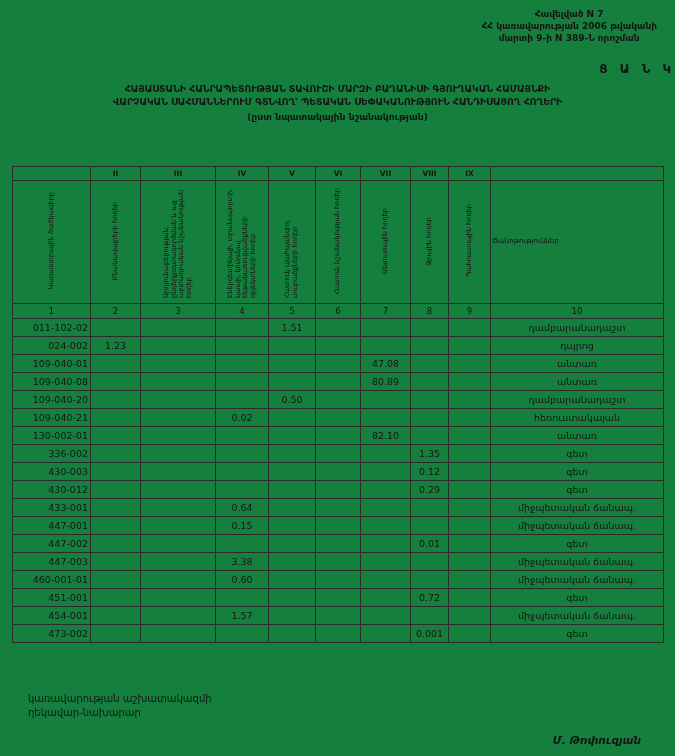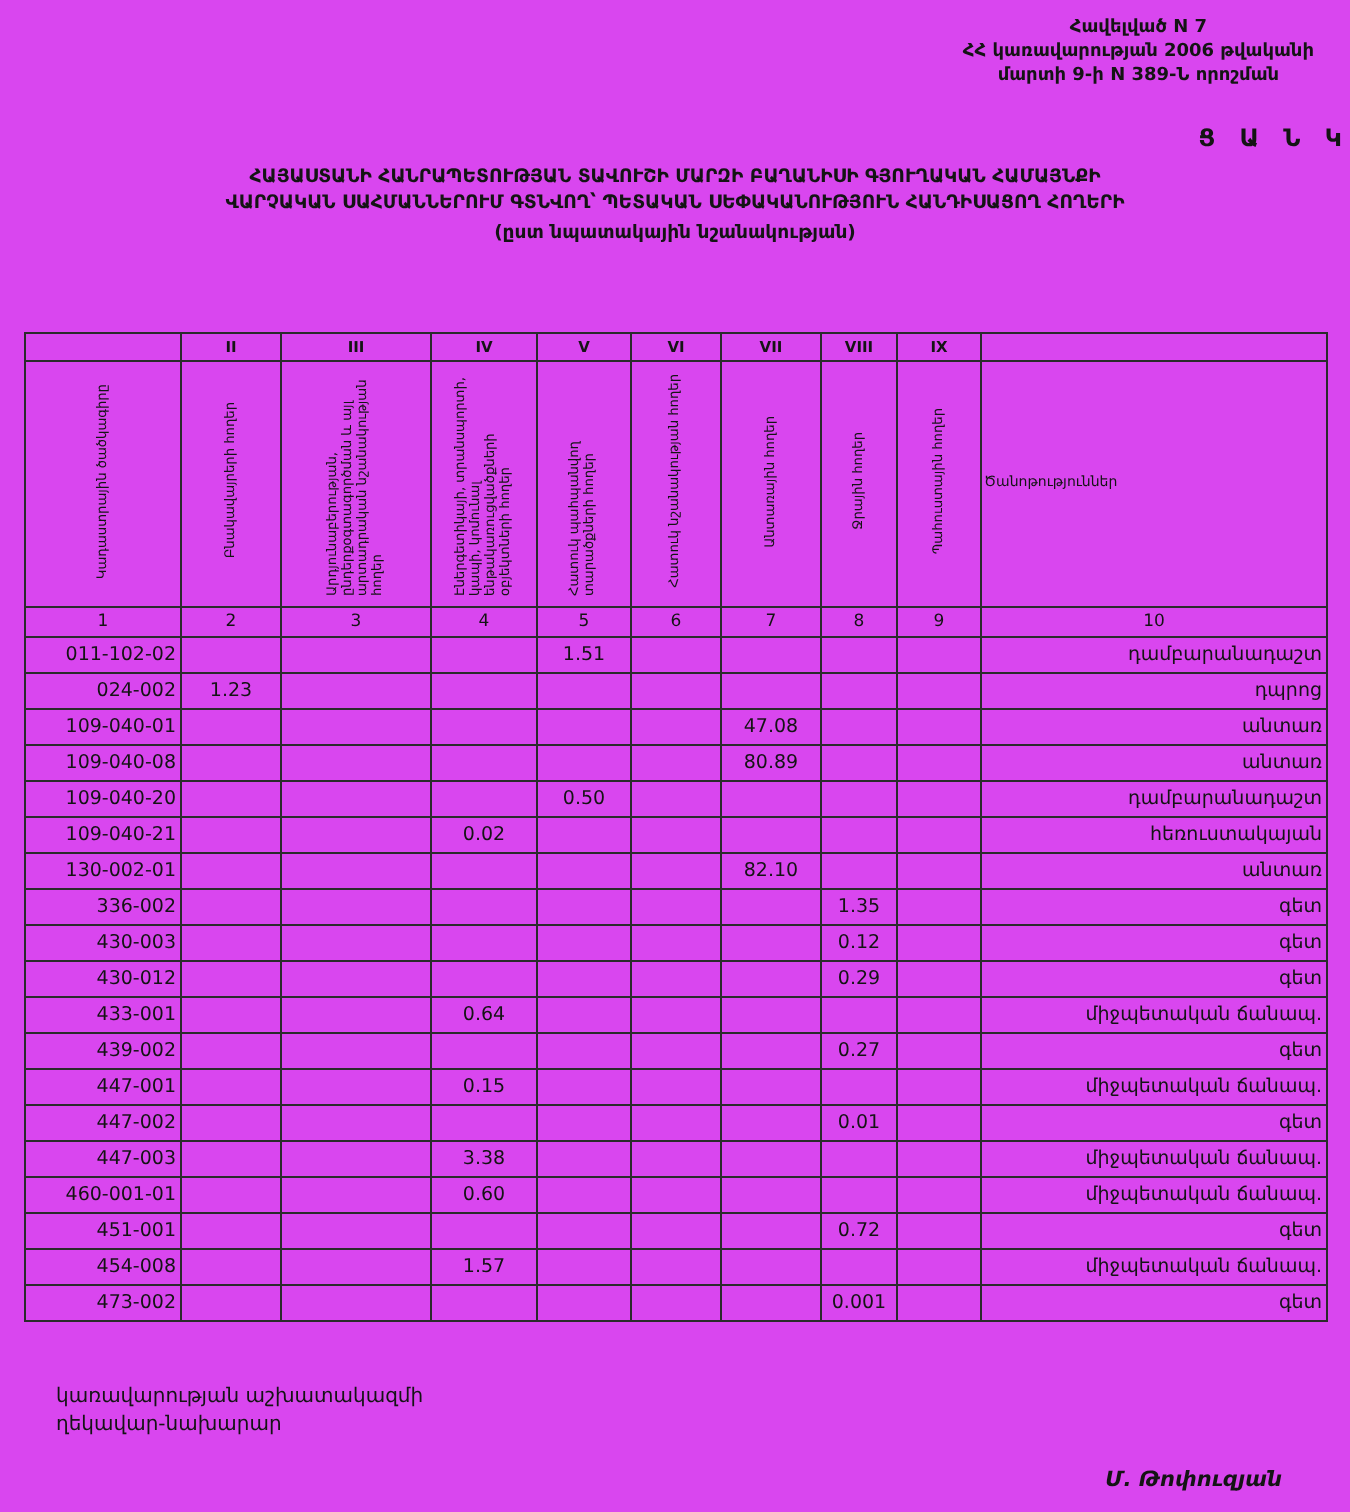--- a/index.html
+++ b/index.html
@@ -1,18 +1,18 @@
 <!DOCTYPE html>
 <html><head>
 <meta charset="utf-8">
 <style>
   html,body{margin:0;padding:0;background:#d9d9d6;}
   .page{
     width:675px;height:756px;position:relative;margin:0 auto;
-    background:#d946ef;
+    background:#15803d;
     color:#141414;
     font-family:"DejaVu Sans", sans-serif;
     box-sizing:border-box;
     overflow:hidden;
   }
   
   .annex{
     position:absolute;top:8px;right:18px;
     text-align:center;font-size:9px;font-weight:700;line-height:1.35;
   }
@@ -49,21 +49,21 @@
     white-space:normal;
     max-height:114px;
     margin:0 auto;
     text-align:left;
     display:inline-block;
   }
   .note-head{font-size:7px;white-space:normal;text-align:left;}
   tr.num-row td{height:14px;font-size:8.5px;text-align:center;}
   td.code{text-align:right;padding-left:3px;}
   td.val{text-align:center;}
-  td.note{text-align:right;padding-left:4px;}
+  td.note{text-align:center;padding-left:4px;}
   tr.total-row td{font-weight:700;}
 
   
   .sig-left{
     position:absolute;left:28px;top:692px;
     font-size:10px;line-height:1.4;
   }
   .sig-name{
     position:absolute;right:34px;top:734px;
     font-size:10.5px;font-style:italic;font-weight:600;
@@ -267,32 +267,20 @@
           <td class="val"></td>
           <td class="val">0.64</td>
           <td class="val"></td>
           <td class="val"></td>
           <td class="val"></td>
           <td class="val"></td>
           <td class="val"></td>
           <td class="note">միջպետական ճանապ.</td>
         </tr>
         <tr>
-          <td class="code">439-002</td>
-          <td class="val"></td>
-          <td class="val"></td>
-          <td class="val"></td>
-          <td class="val"></td>
-          <td class="val"></td>
-          <td class="val"></td>
-          <td class="val">0.27</td>
-          <td class="val"></td>
-          <td class="note">գետ</td>
-        </tr>
-        <tr>
           <td class="code">447-001</td>
           <td class="val"></td>
           <td class="val"></td>
           <td class="val">0.15</td>
           <td class="val"></td>
           <td class="val"></td>
           <td class="val"></td>
           <td class="val"></td>
           <td class="val"></td>
           <td class="note">միջպետական ճանապ.</td>
@@ -339,21 +327,21 @@
           <td class="val"></td>
           <td class="val"></td>
           <td class="val"></td>
           <td class="val"></td>
           <td class="val"></td>
           <td class="val">0.72</td>
           <td class="val"></td>
           <td class="note">գետ</td>
         </tr>
         <tr>
-          <td class="code">454-008</td>
+          <td class="code">454-001</td>
           <td class="val"></td>
           <td class="val"></td>
           <td class="val">1.57</td>
           <td class="val"></td>
           <td class="val"></td>
           <td class="val"></td>
           <td class="val"></td>
           <td class="val"></td>
           <td class="note">միջպետական ճանապ.</td>
         </tr>

